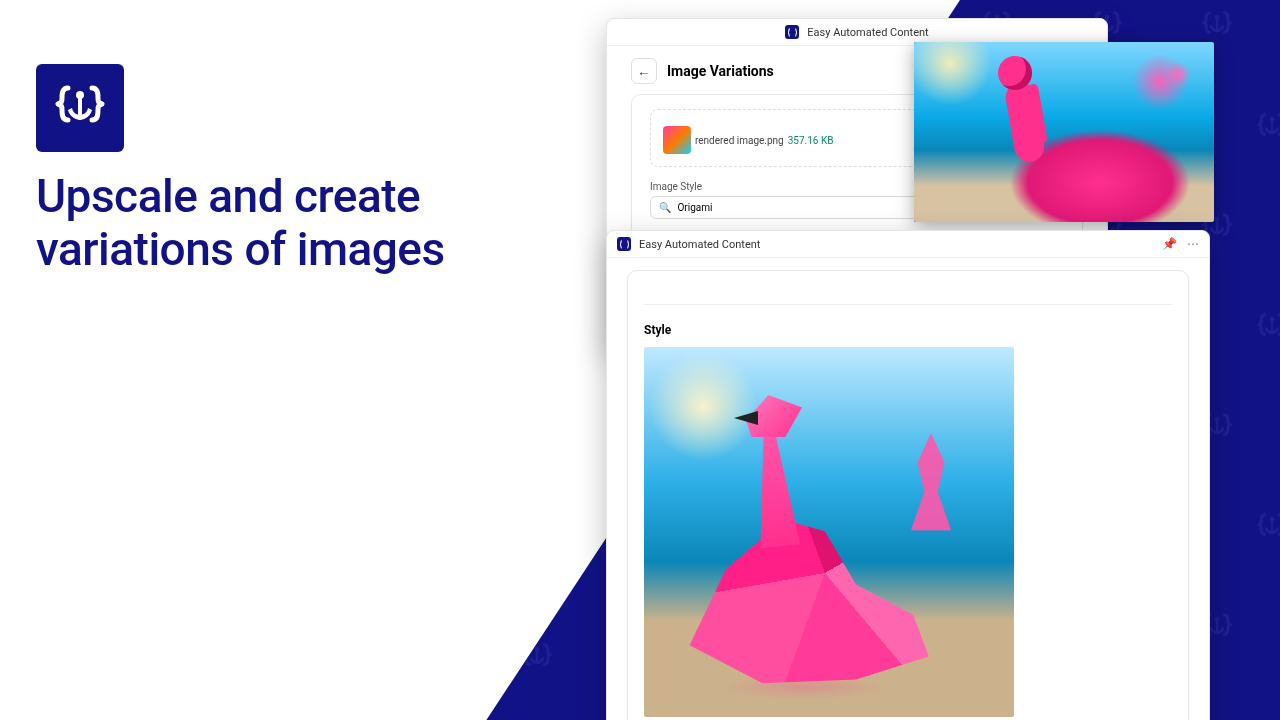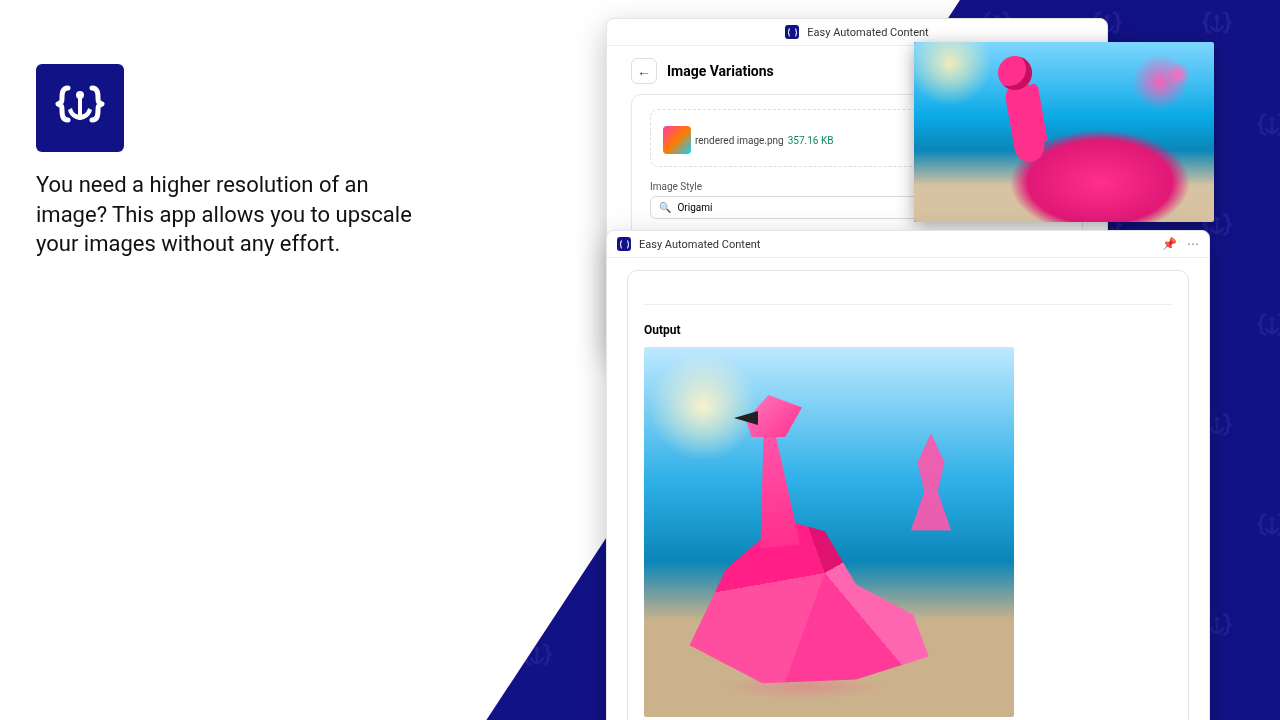--- a/index.html
+++ b/index.html
@@ -635,21 +635,21 @@
           <path d="M16 8c-6 0-6 6-6 10s0 4-4 6c4 2 4 2 4 6s0 10 6 10"></path>
           <path d="M40 8c6 0 6 6 6 10s0 4 4 6c-4 2-4 2-4 6s0 10-6 10"></path>
         </g>
         <g fill="#ffffff">
           <circle cx="28" cy="15" r="4"></circle>
           <rect x="26" y="17" width="4" height="22" rx="2"></rect>
           <path d="M16 30c2 8 10 10 12 10s10-2 12-10l-4-2c-1 5-5 7-8 7s-7-2-8-7z"></path>
         </g>
       </svg>
     </div>
-    <p class="para">You need a higher resolution of an image? This app allows you to upscale your images without any effort.</p>
+    <h1 class="headline">Upscale and create variations of images</h1>
   </div>
 
   <div class="shots">
 
     <div class="card card1">
       <div class="titlebar">
         <span class="app-ico">
           <svg width="9" height="9" viewBox="0 0 10 10">
               <path d="M2 1c-1 0-1 1-1 2s0 1-1 2c1 1 1 1 1 2s0 2 1 2M8 1c1 0 1 1 1 2s0 1 1 2c-1 1-1 1-1 2s0 2-1 2" stroke="#fff" stroke-width="1.2" fill="none"></path>
             </svg>
@@ -699,21 +699,21 @@
         </span>
         <span>Easy Automated Content</span>
         <span class="title-right">
           <span>📌</span>
           <span>⋯</span>
         </span>
       </div>
       <div class="inner2">
         <div class="panel" style="padding:10px 16px 20px;">
           <div class="topbar-empty"></div>
-          <div class="out-lbl">Output</div>
+          <div class="out-lbl">Style</div>
           <div class="origami ori">
             <div class="shape reflection"></div>
             <div class="shape far"></div>
             <div class="shape body"></div>
             <div class="shape neck"></div>
             <div class="shape head"></div>
             <div class="shape beak"></div>
           </div>
         </div>
       </div>

